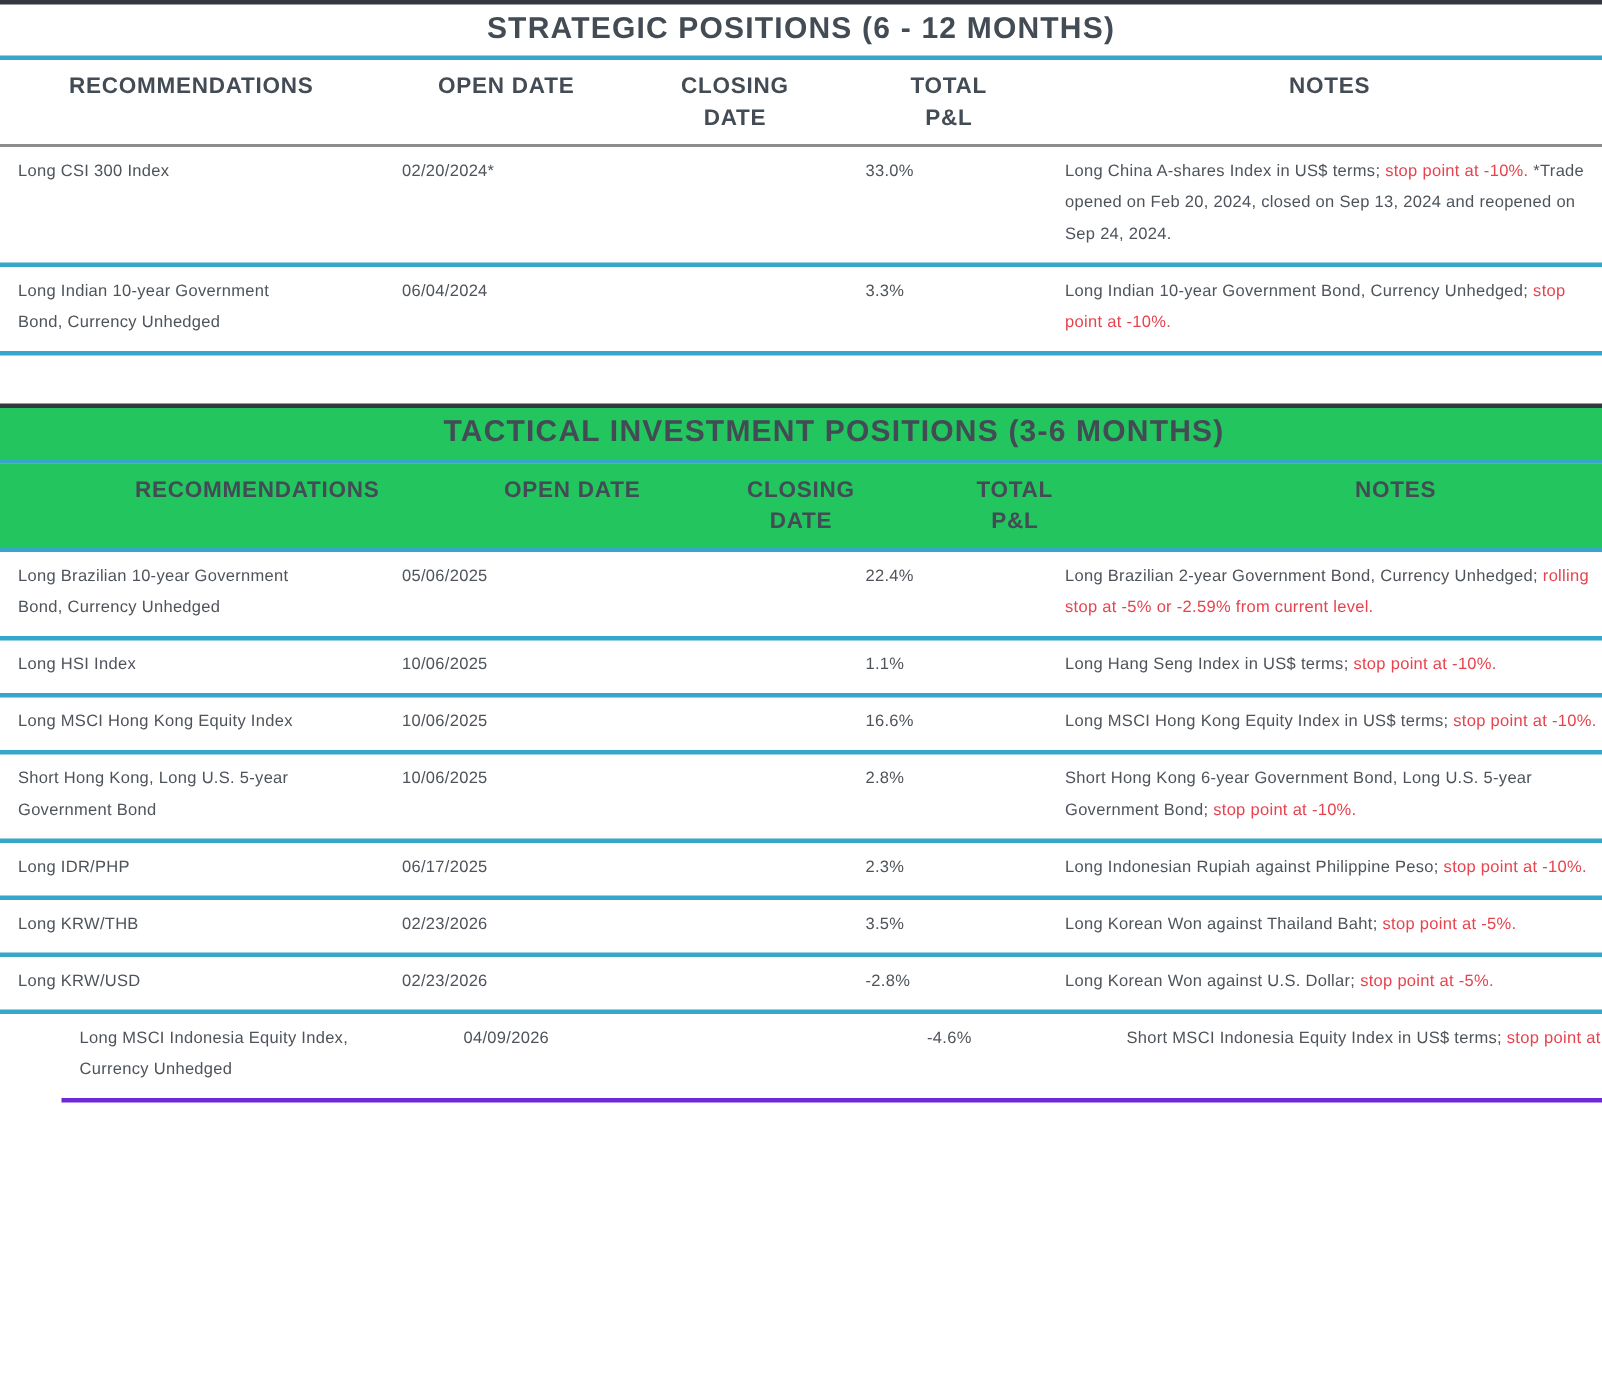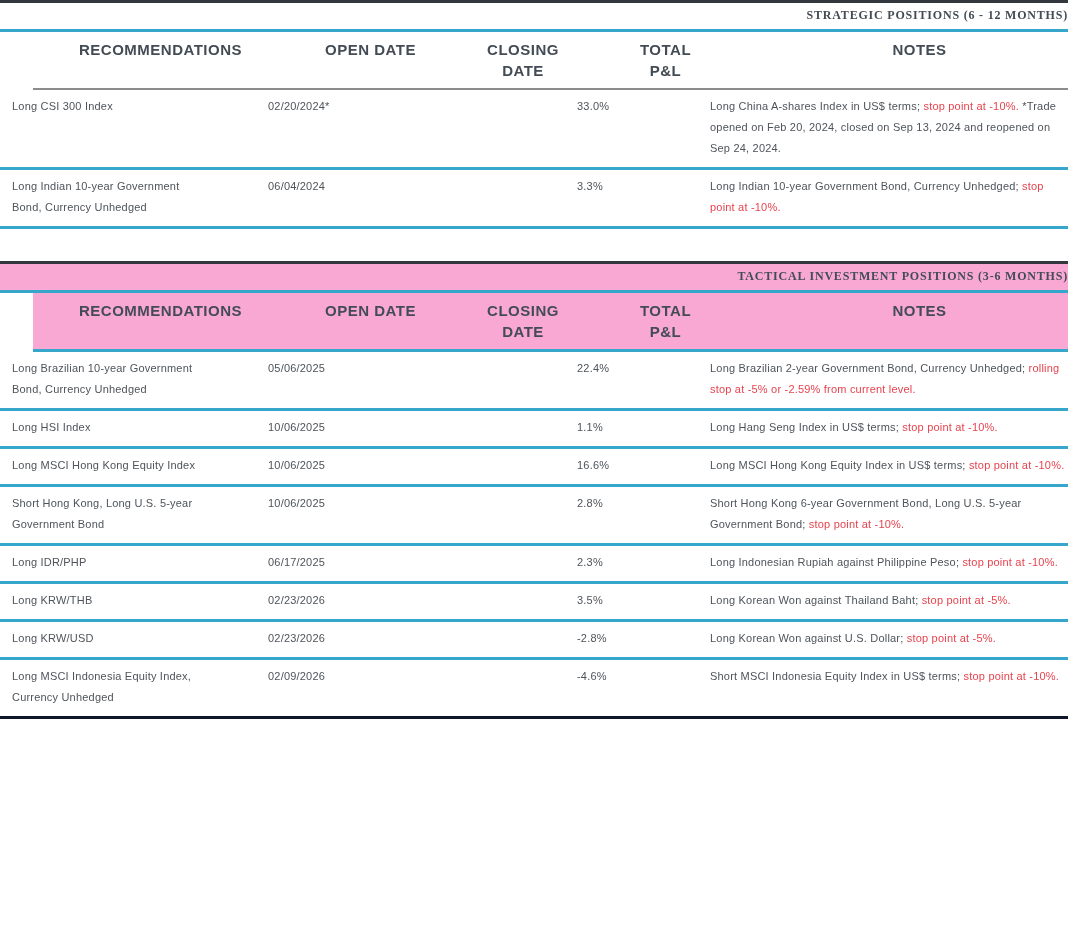--- a/index.html
+++ b/index.html
@@ -12,60 +12,58 @@
     font-family: "Liberation Sans", sans-serif;
     color: #4e545a;
     font-size: 15px;
     letter-spacing: 0.2px;
   }
   .page { width: 1068px; min-height: 926px; }
 
   .pos-table { width: 1068px; border-top: 3px solid #33383e; }
 
   .table-title {
-    text-align: right;
-    font-size: 12px;
+    text-align: center;
+    font-size: 20px;
     font-weight: 600;
     letter-spacing: 0.8px;
     color: #434c55;
     padding: 5px 0 6px 0;
     border-bottom: 3px solid #36a6ca;
-    font-family: Liberation Serif, serif;
   }
 
   .header-row {
     display: grid;
     grid-template-columns: 255px 165px 140px 145px 363px;
     padding: 7px 0 7px 0;
-    margin-left: 33px;
   }
   .header-cell {
     text-align: center;
     font-weight: 600;
     font-size: 15px;
     letter-spacing: 0.5px;
     color: #434c55;
     white-space: pre-line;
     line-height: 21px;
     min-height: 42px;
   }
   .strategic .header-row { border-bottom: 2px solid #8a8c8e; }
   .tactical .header-row  { border-bottom: 3px solid #36a6ca; }
 
   .tactical .table-title,
-  .tactical .header-row { background: #f9a8d4; }
+  .tactical .header-row { background: #22c55e; padding-left: 44px; }
 
   .row {
     display: grid;
     grid-template-columns: 255px 165px 140px 145px 363px;
     border-bottom: 3px solid #36a6ca;
     padding: 6px 0 8px 0;
     line-height: 21px;
   }
-  .tactical .row:last-child { border-bottom: 3px solid #0f172a; }
+  .tactical .row:last-child { border-bottom: 3px solid #6d28d9; margin-left: 41px; }
 
   .cell { font-size: 11px; }
   .c1 { padding-left: 12px; padding-right: 43px; }
   .c2 { padding-left: 13px; }
   .c3 { text-align: center; }
   .c4 { padding-left: 17px; }
   .c5 { padding-left: 5px; }
 
   .red { color: #e7434e; }
 
@@ -172,20 +170,20 @@
     <div class="row">
       <div class="cell c1">Long KRW/USD</div>
       <div class="cell c2">02/23/2026</div>
       <div class="cell c3"></div>
       <div class="cell c4">-2.8%</div>
       <div class="cell c5"><span>Long Korean Won against U.S. Dollar; </span><span class="red">stop point at -5%.</span><span></span></div>
     </div>
 
     <div class="row">
       <div class="cell c1">Long MSCI Indonesia Equity Index, Currency Unhedged</div>
-      <div class="cell c2">02/09/2026</div>
+      <div class="cell c2">04/09/2026</div>
       <div class="cell c3"></div>
       <div class="cell c4">-4.6%</div>
       <div class="cell c5"><span>Short MSCI Indonesia Equity Index in US$ terms; </span><span class="red">stop point at -10%.</span><span></span></div>
     </div>
   </section>
 
 </div>
 
 </body></html>

